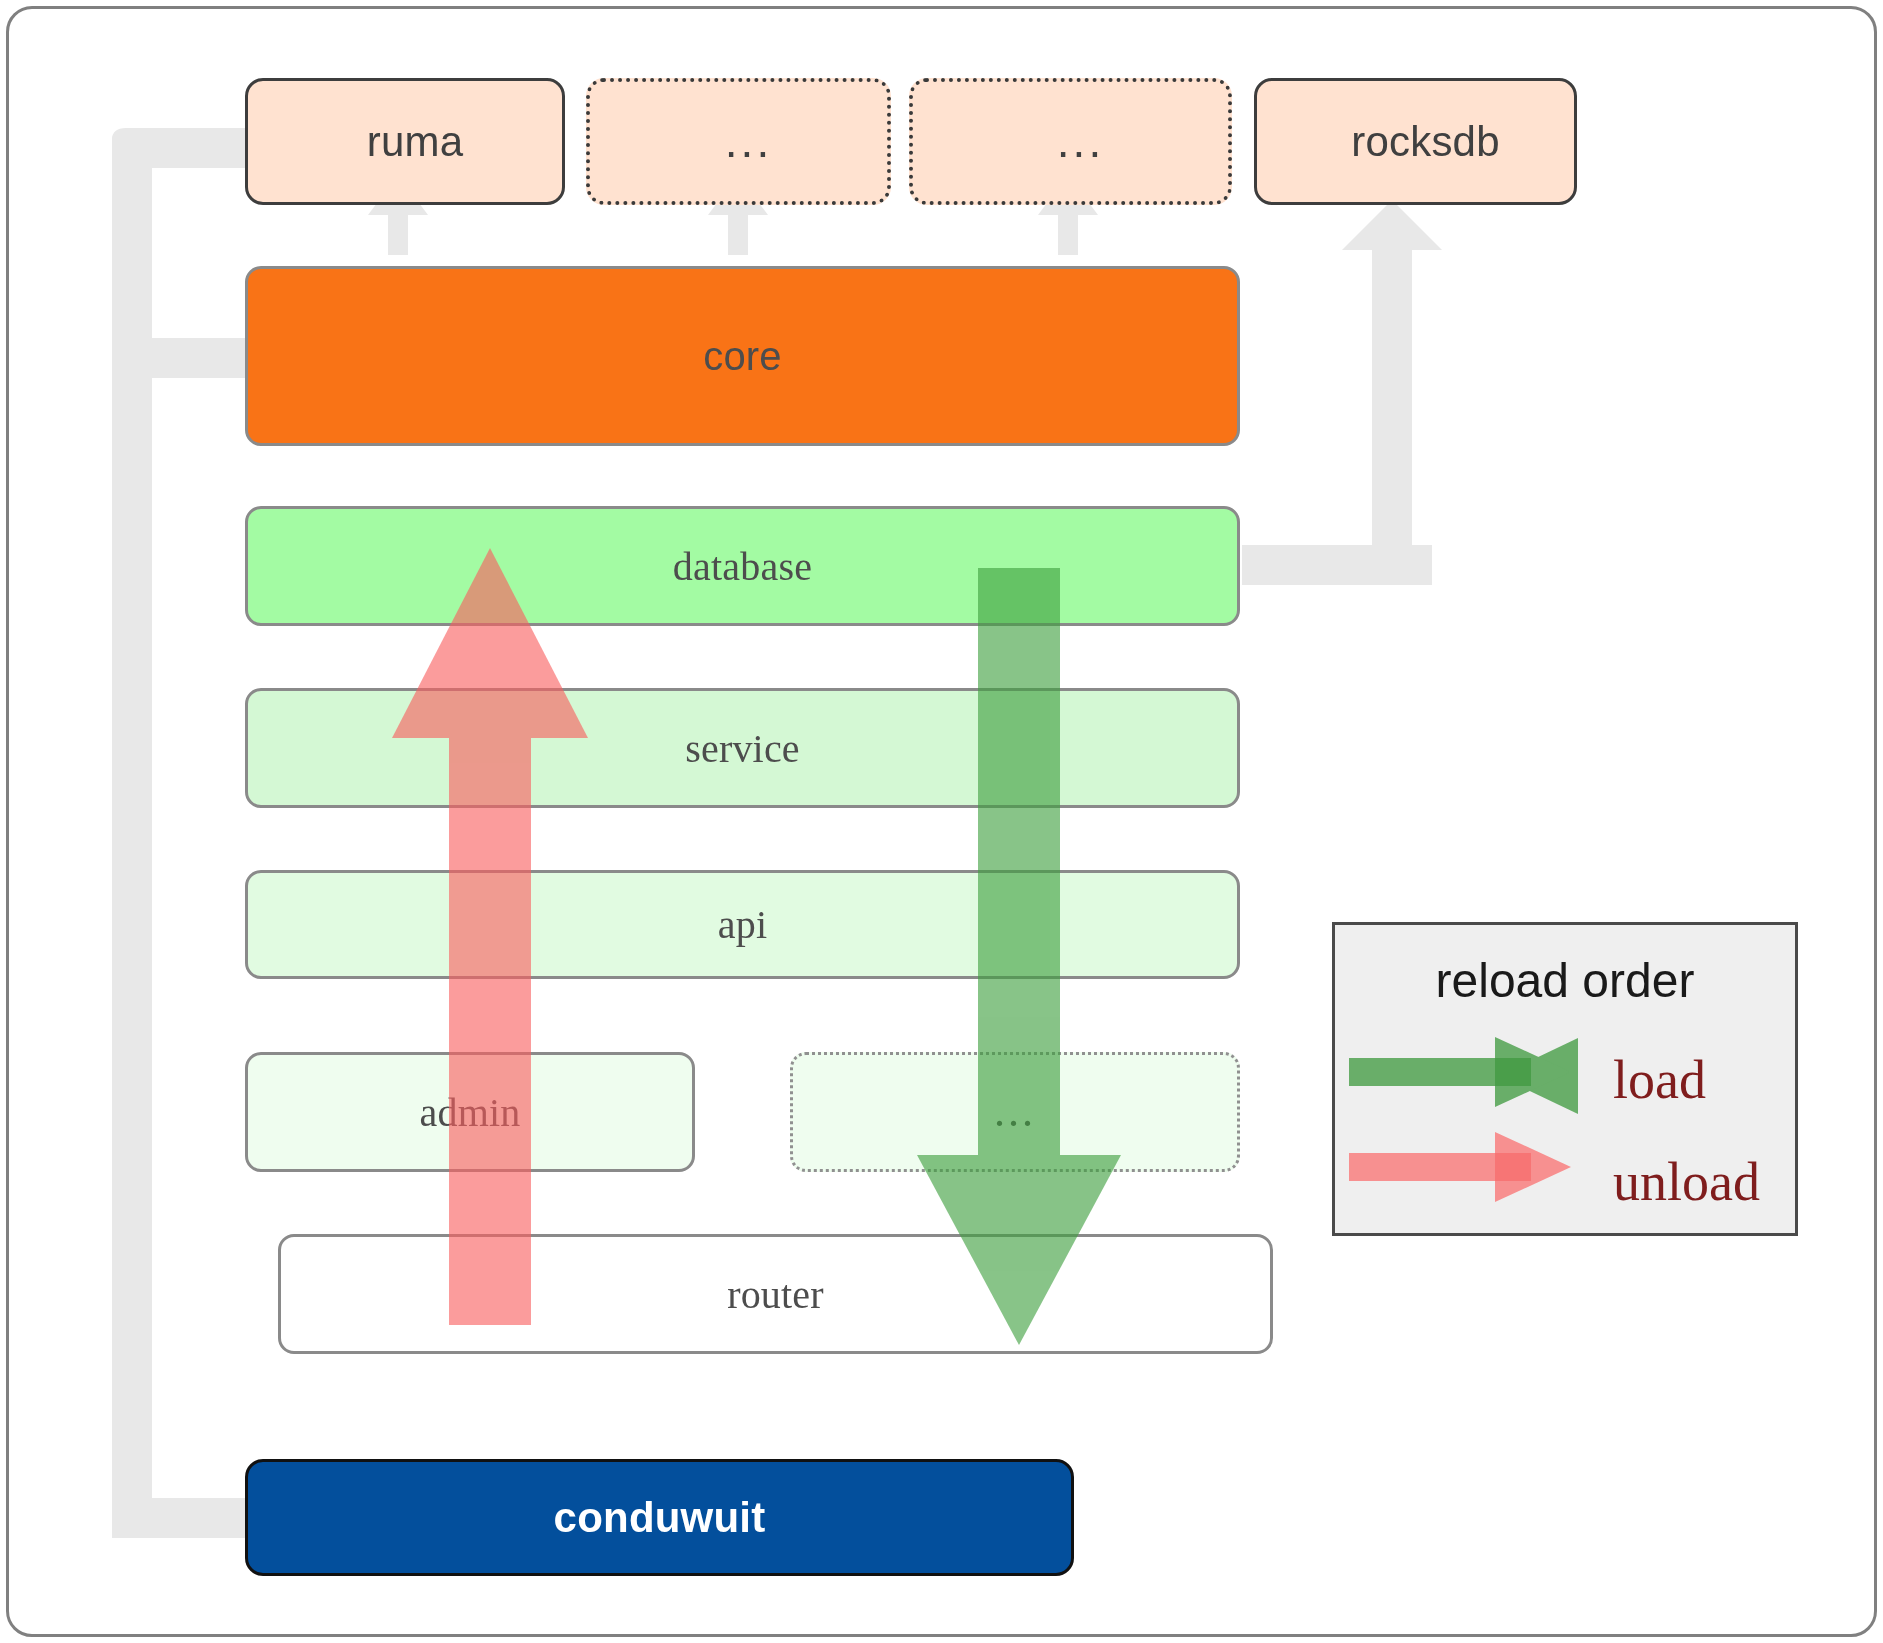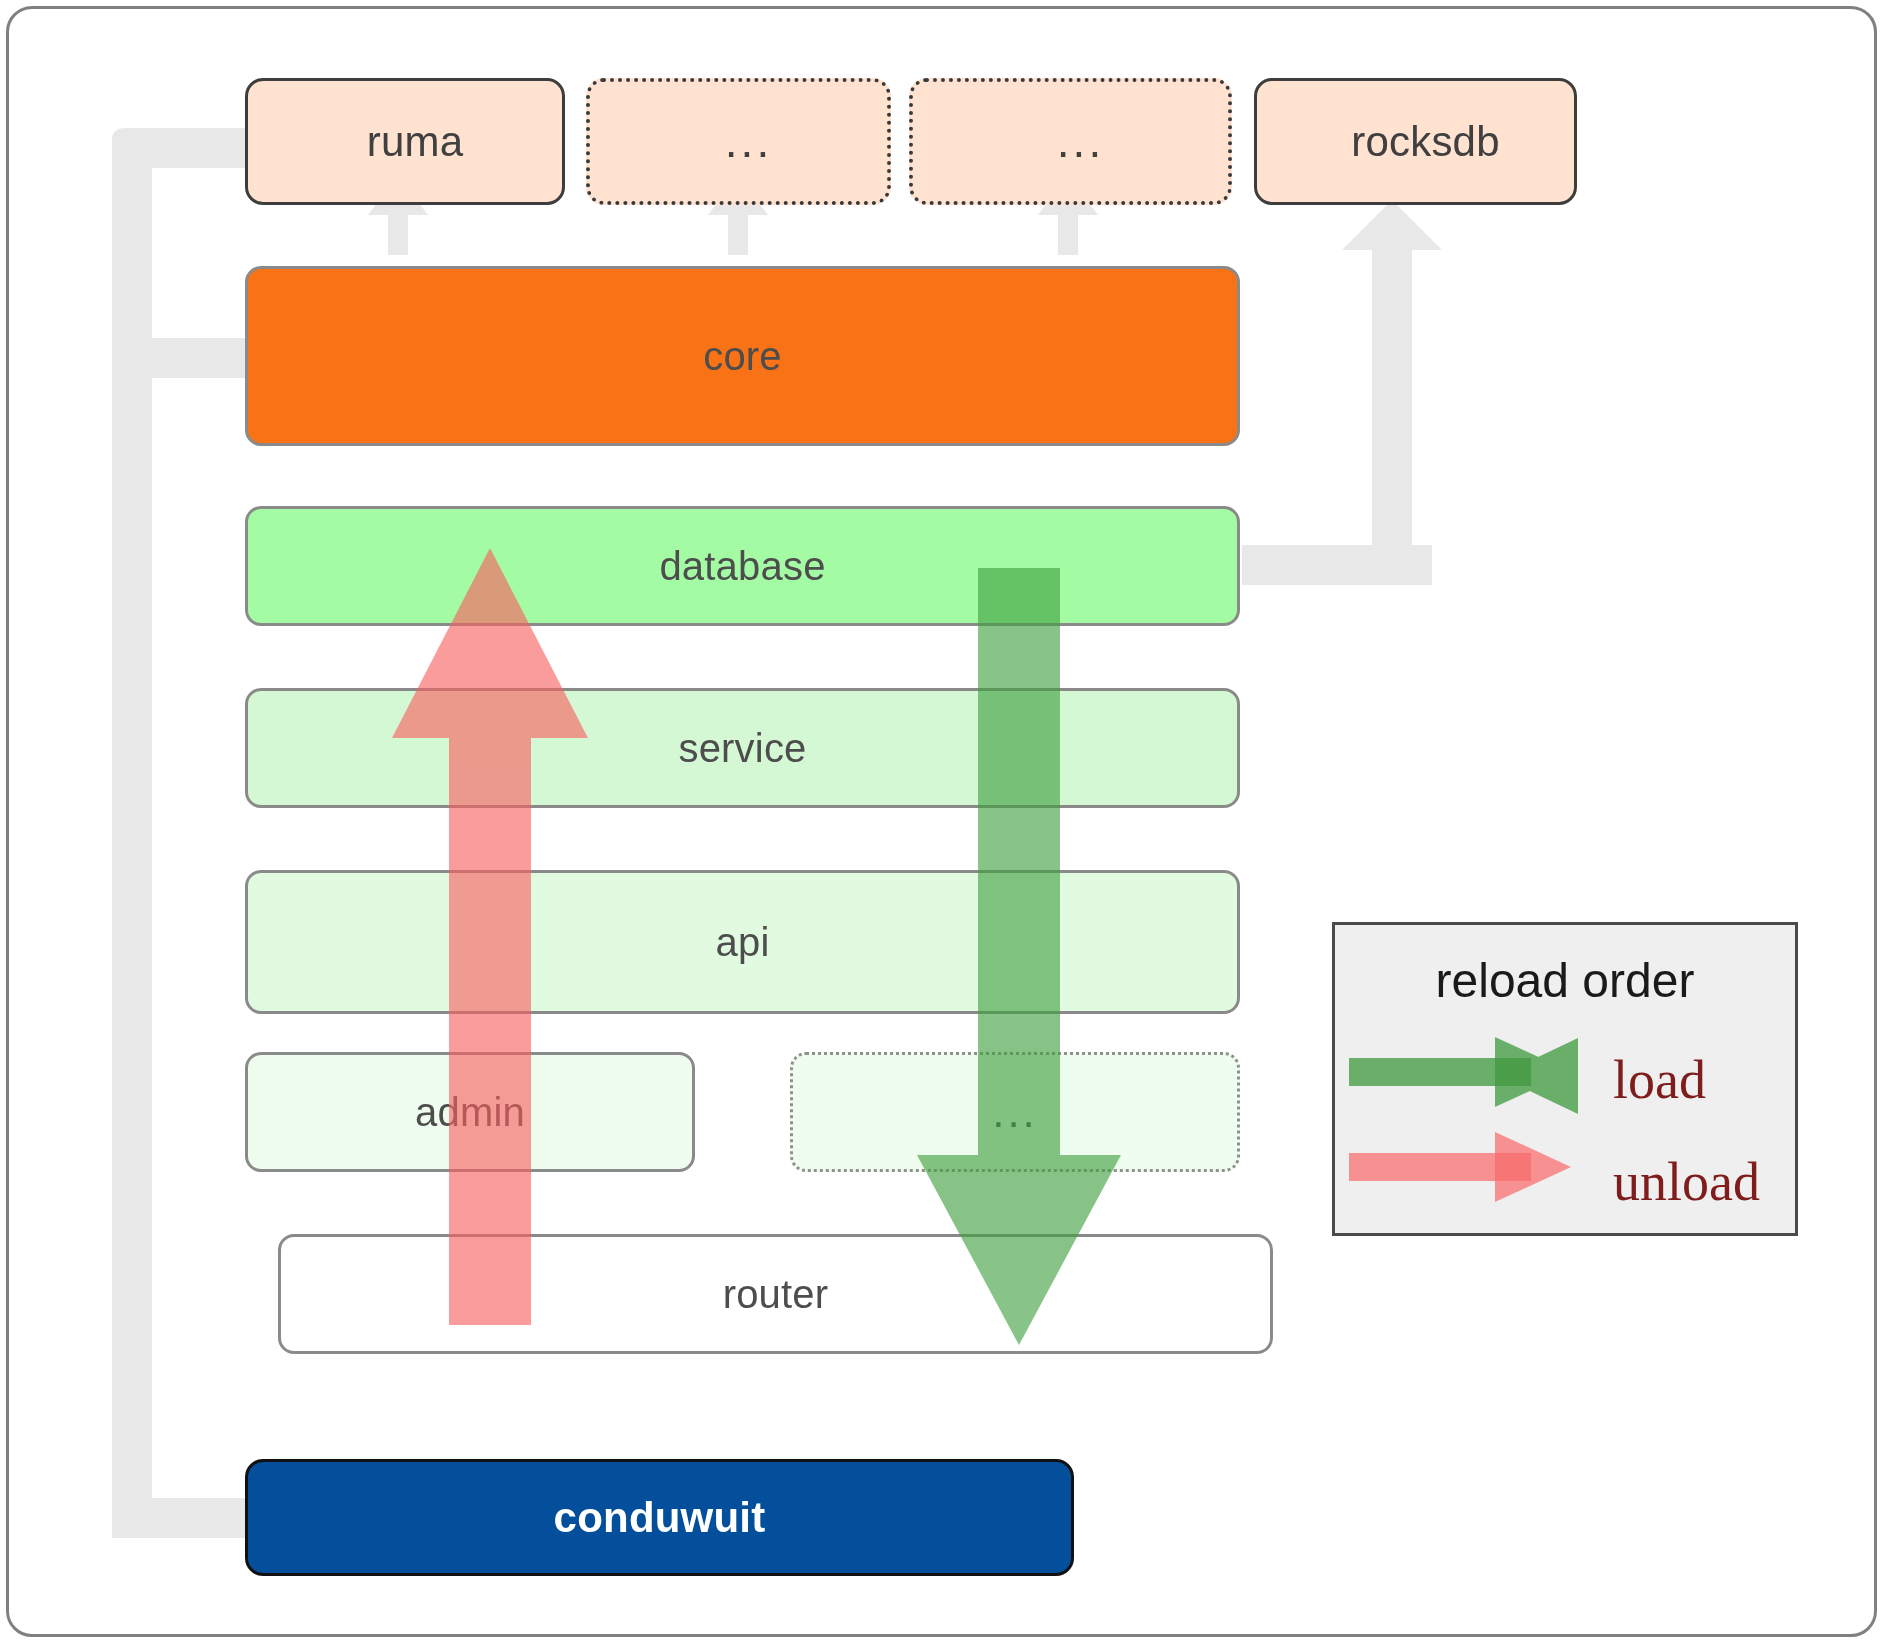--- a/index.html
+++ b/index.html
@@ -62,20 +62,21 @@
   .core {
     background: #f97316;
     border: 3px solid #8a8a8a;
     border-radius: 16px;
   }
 
   
   .layer {
     border: 3px solid #8a8a8a;
     border-radius: 16px;
+    font-family: Liberation Serif, serif;
   }
   .layer.l-database { background: #a3fba3; }
   .layer.l-service  { background: #d4f8d4; }
   .layer.l-api      { background: #e1fbe1; }
   .layer.l-admin    { background: #effdef; }
   .layer.l-dots     { background: #effdef; border-style: dotted; border-width: 3px; border-color:#909090; }
   .layer.l-router   { background: #ffffff; border-color:#8a8a8a;margin-left:33px; }
 
   
   .root {
@@ -167,21 +168,21 @@
   </div>
 
   <div class="node layer l-database" style="left:245px; top:506px; width:995px; height:120px;">
     <span class="lbl">database</span>
   </div>
 
   <div class="node layer l-service" style="left:245px; top:688px; width:995px; height:120px;">
     <span class="lbl">service</span>
   </div>
 
-  <div class="node layer l-api" style="left:245px; top:870px; width:995px; height:144px;">
+  <div class="node layer l-api" style="left:245px; top:870px; width:995px; height:109px;">
     <span class="lbl">api</span>
   </div>
 
   <div class="node layer l-admin" style="left:245px; top:1052px; width:450px; height:120px;">
     <span class="lbl">admin</span>
   </div>
 
   <div class="node layer l-dots" style="left:790px; top:1052px; width:450px; height:120px;">
     <span class="lbl dots" style="font-size:44px; letter-spacing:3px; line-height:.4;">...</span>
   </div>

